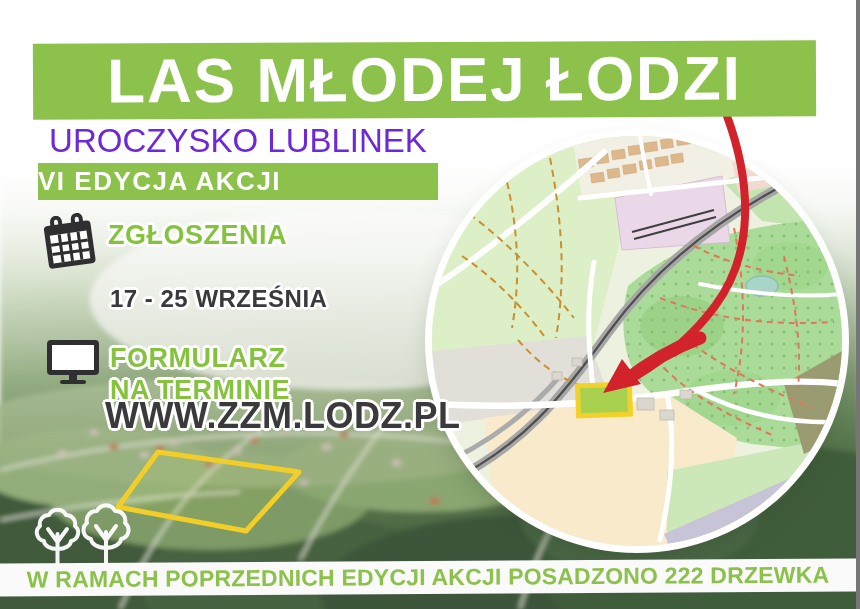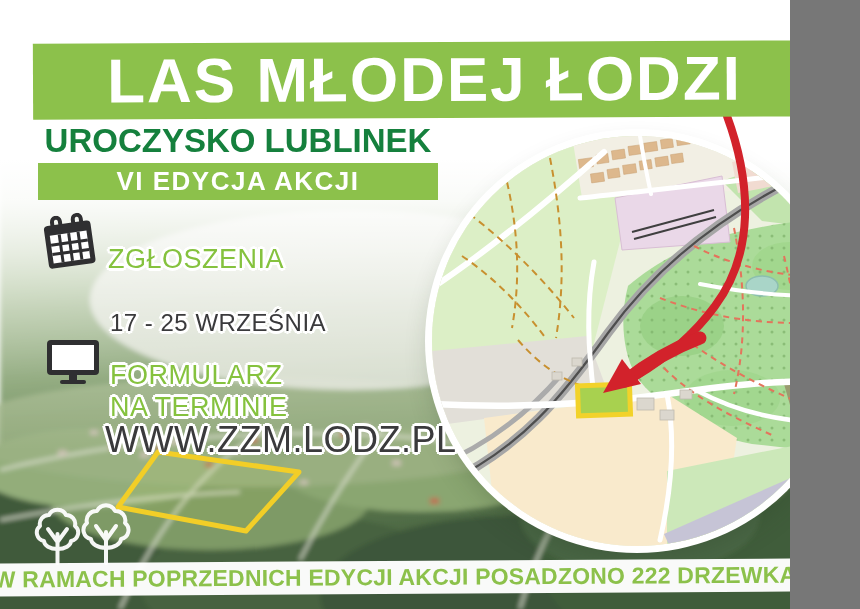--- a/index.html
+++ b/index.html
@@ -1,17 +1,17 @@
 <!DOCTYPE html>
 <html lang="pl"><head>
 <meta charset="utf-8">
 <style>
   html,body{margin:0;padding:0;background:#777;}
   .poster{
-    position:relative;width:790px;height:609px;overflow:hidden;
+    position:relative;width:856px;height:609px;overflow:hidden;
     background:#fff;font-family:"Liberation Sans",sans-serif;
     -webkit-font-smoothing:antialiased;
   }
   
   .photo-svg{position:absolute;inset:0;}
   
   .white-fade{
     position:absolute;inset:0;z-index:2;pointer-events:none;
     background:linear-gradient(180deg,
       #ffffff 0%, #ffffff 26%,
@@ -26,43 +26,43 @@
     position:absolute;left:33px;top:42px;width:783px;height:76px;z-index:6;
     background:#8CC14B;display:flex;align-items:center;justify-content:center;
     transform:rotate(-0.25deg);
   }
   .title-banner span{
     color:#fff;font-weight:700;font-size:62px;line-height:1;letter-spacing:2px;
     white-space:nowrap;
   }
   .subtitle{
     position:absolute;left:38px;top:121px;width:400px;z-index:6;
-    text-align:center;color:#15803d;font-weight:700;font-size:33px;line-height:40px;
+    text-align:center;color:#6d28d9;font-weight:400;font-size:33px;line-height:40px;
     white-space:nowrap;
   }
   .edition-strip{
     position:absolute;left:38px;top:163px;width:400px;height:37px;z-index:6;
-    background:#8CC14B;display:flex;align-items:center;justify-content:center;
+    background:#8CC14B;display:flex;align-items:center;justify-content:flex-start;
   }
   .edition-strip span{color:#fff;font-weight:700;font-size:26px;letter-spacing:1.5px;white-space:nowrap;}
   
   .info-icon{position:absolute;z-index:6;}
   .ico-cal{left:42px;top:214px;transform:rotate(-8deg);}
   .ico-mon{left:44px;top:336px;}
-  .info-text{position:absolute;z-index:6;white-space:nowrap;font-weight:400;margin-top:24px;}
+  .info-text{position:absolute;z-index:6;white-space:nowrap;font-weight:700;}
   .green-line{color:#85C23E;}
   .dark-line{color:#3A3A3C;}
   .outlined{
     text-shadow:
       -2px -2px 0 #fff, 2px -2px 0 #fff, -2px 2px 0 #fff, 2px 2px 0 #fff,
       -3px 0 0 #fff, 3px 0 0 #fff, 0 -3px 0 #fff, 0 3px 0 #fff;
   }
   .reg-block{left:108px;top:219px;font-size:27px;line-height:32px;letter-spacing:0.5px;}
   .reg-dates{left:110px;top:283px;font-size:24px;line-height:32px;letter-spacing:0.5px;}
-  .form-block{left:110px;top:335px;font-size:27px;line-height:32px;letter-spacing:0.5px;}
+  .form-block{left:110px;top:342px;font-size:27px;line-height:32px;letter-spacing:0.5px;}
   .form-url{left:105px;top:399px;font-size:36px;line-height:34px;letter-spacing:0.5px;}
   
   .map-circle{
     position:absolute;left:432px;top:136px;width:410px;height:410px;z-index:4;
     border-radius:50%;overflow:hidden;background:#EDF1E0;
     box-shadow:0 0 0 7px #fff, 0 12px 26px rgba(40,60,30,0.25);
   }
   .map-circle svg{display:block;}
   .arrow-svg{position:absolute;inset:0;z-index:5;pointer-events:none;}
   

